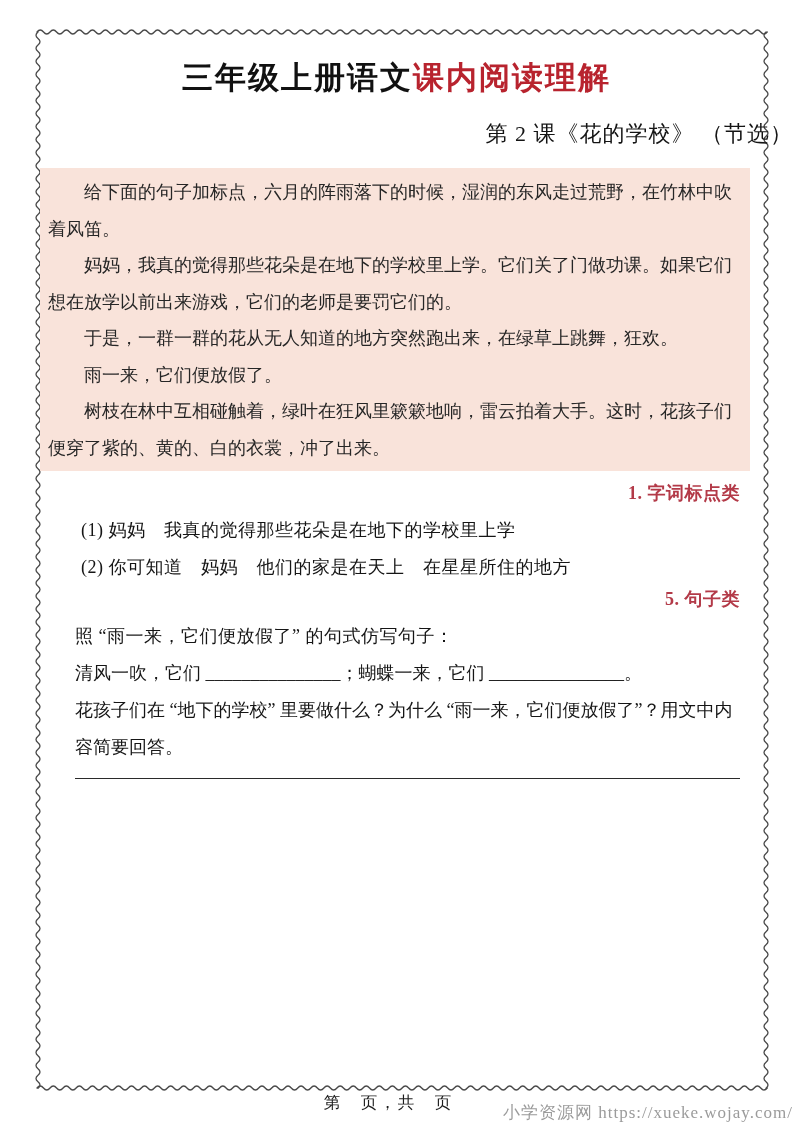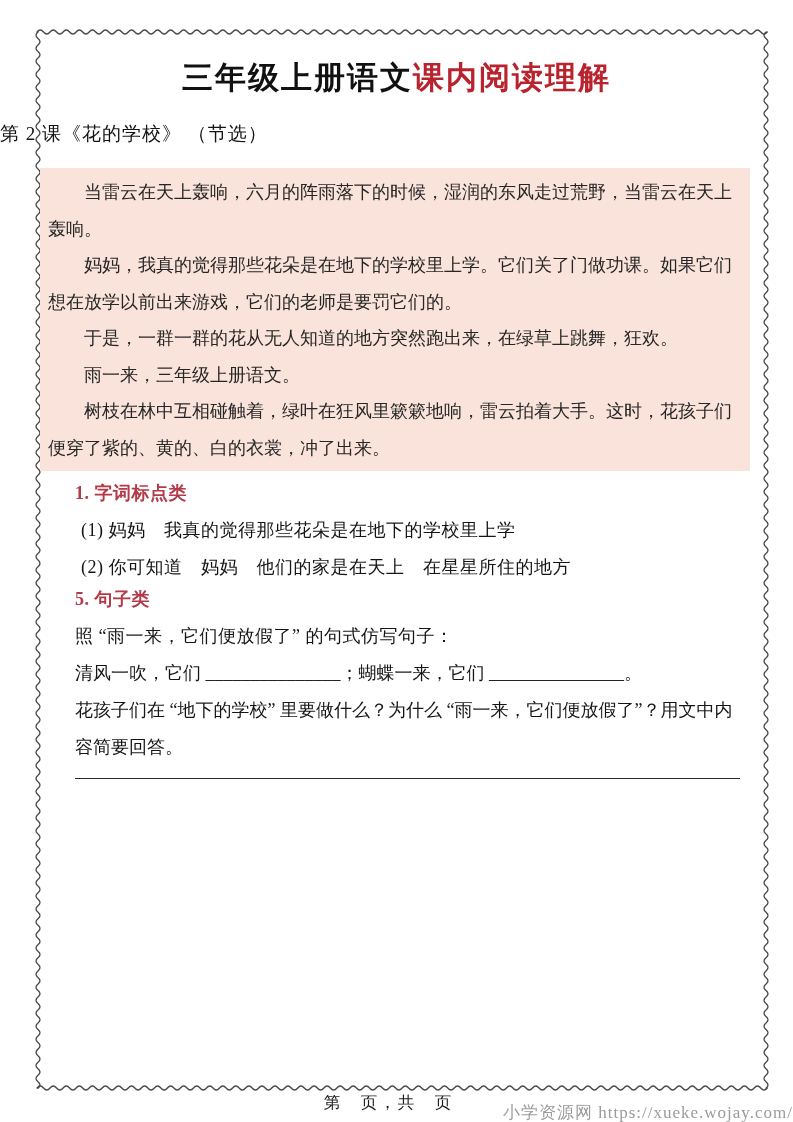--- a/index.html
+++ b/index.html
@@ -26,42 +26,43 @@
   .title{
     margin:58px 0 0 0;
     text-align:center;
     font-size:31px;line-height:40px;
     font-weight:bold;letter-spacing:2px;
     color:#111;
   }
   .title .red{color:var(--title-red);}
   .subtitle{
     margin-top:22px;
-    text-align:left;
-    font-size:19px;line-height:28px;
+    text-align:right;
+    font-size:22px;line-height:28px;
     letter-spacing:1px;color:#141414;
   }
   .passage{
     margin:20px 43px 0 40px;
     background:var(--passage-bg);
     padding:6px 8px 5px 8px;
     font-size:18px;line-height:36.5px;
     color:#262626;
   }
   .passage p{margin:0;text-indent:2em;}
   .qa{
     margin:4px 53px 0 75px;
     font-size:18px;line-height:37px;
     color:#151515;
   }
   .qa p{margin:0;}
   .q-heading{
     color:var(--heading-red);
     font-weight:bold;
     letter-spacing:0.5px;
+    text-align:right;
   }
   .q-heading + p, .q-item{letter-spacing:0.5px;}
   .q-heading:not(:first-child){margin-top:-5px;}
   .q-item{padding-left:6px;}
   .answer-line{
     margin-top:12px;
     border-top:1.6px solid #2a2a2a;
     height:0;width:100%;
   }
   .footer-site{
@@ -91,24 +92,24 @@
     <path id="wave-right" d="M 766 32 q -4 3.26 0 6.52 q 4 3.26 0 6.52 q -4 3.26 0 6.52 q 4 3.26 0 6.52 q -4 3.26 0 6.52 q 4 3.26 0 6.52 q -4 3.26 0 6.52 q 4 3.26 0 6.52 q -4 3.26 0 6.52 q 4 3.26 0 6.52 q -4 3.26 0 6.52 q 4 3.26 0 6.52 q -4 3.26 0 6.52 q 4 3.26 0 6.52 q -4 3.26 0 6.52 q 4 3.26 0 6.52 q -4 3.26 0 6.52 q 4 3.26 0 6.52 q -4 3.26 0 6.52 q 4 3.26 0 6.52 q -4 3.26 0 6.52 q 4 3.26 0 6.52 q -4 3.26 0 6.52 q 4 3.26 0 6.52 q -4 3.26 0 6.52 q 4 3.26 0 6.52 q -4 3.26 0 6.52 q 4 3.26 0 6.52 q -4 3.26 0 6.52 q 4 3.26 0 6.52 q -4 3.26 0 6.52 q 4 3.26 0 6.52 q -4 3.26 0 6.52 q 4 3.26 0 6.52 q -4 3.26 0 6.52 q 4 3.26 0 6.52 q -4 3.26 0 6.52 q 4 3.26 0 6.52 q -4 3.26 0 6.52 q 4 3.26 0 6.52 q -4 3.26 0 6.52 q 4 3.26 0 6.52 q -4 3.26 0 6.52 q 4 3.26 0 6.52 q -4 3.26 0 6.52 q 4 3.26 0 6.52 q -4 3.26 0 6.52 q 4 3.26 0 6.52 q -4 3.26 0 6.52 q 4 3.26 0 6.52 q -4 3.26 0 6.52 q 4 3.26 0 6.52 q -4 3.26 0 6.52 q 4 3.26 0 6.52 q -4 3.26 0 6.52 q 4 3.26 0 6.52 q -4 3.26 0 6.52 q 4 3.26 0 6.52 q -4 3.26 0 6.52 q 4 3.26 0 6.52 q -4 3.26 0 6.52 q 4 3.26 0 6.52 q -4 3.26 0 6.52 q 4 3.26 0 6.52 q -4 3.26 0 6.52 q 4 3.26 0 6.52 q -4 3.26 0 6.52 q 4 3.26 0 6.52 q -4 3.26 0 6.52 q 4 3.26 0 6.52 q -4 3.26 0 6.52 q 4 3.26 0 6.52 q -4 3.26 0 6.52 q 4 3.26 0 6.52 q -4 3.26 0 6.52 q 4 3.26 0 6.52 q -4 3.26 0 6.52 q 4 3.26 0 6.52 q -4 3.26 0 6.52 q 4 3.26 0 6.52 q -4 3.26 0 6.52 q 4 3.26 0 6.52 q -4 3.26 0 6.52 q 4 3.26 0 6.52 q -4 3.26 0 6.52 q 4 3.26 0 6.52 q -4 3.26 0 6.52 q 4 3.26 0 6.52 q -4 3.26 0 6.52 q 4 3.26 0 6.52 q -4 3.26 0 6.52 q 4 3.26 0 6.52 q -4 3.26 0 6.52 q 4 3.26 0 6.52 q -4 3.26 0 6.52 q 4 3.26 0 6.52 q -4 3.26 0 6.52 q 4 3.26 0 6.52 q -4 3.26 0 6.52 q 4 3.26 0 6.52 q -4 3.26 0 6.52 q 4 3.26 0 6.52 q -4 3.26 0 6.52 q 4 3.26 0 6.52 q -4 3.26 0 6.52 q 4 3.26 0 6.52 q -4 3.26 0 6.52 q 4 3.26 0 6.52 q -4 3.26 0 6.52 q 4 3.26 0 6.52 q -4 3.26 0 6.52 q 4 3.26 0 6.52 q -4 3.26 0 6.52 q 4 3.26 0 6.52 q -4 3.26 0 6.52 q 4 3.26 0 6.52 q -4 3.26 0 6.52 q 4 3.26 0 6.52 q -4 3.26 0 6.52 q 4 3.26 0 6.52 q -4 3.26 0 6.52 q 4 3.26 0 6.52 q -4 3.26 0 6.52 q 4 3.26 0 6.52 q -4 3.26 0 6.52 q 4 3.26 0 6.52 q -4 3.26 0 6.52 q 4 3.26 0 6.52 q -4 3.26 0 6.52 q 4 3.26 0 6.52 q -4 3.26 0 6.52 q 4 3.26 0 6.52 q -4 3.26 0 6.52 q 4 3.26 0 6.52 q -4 3.26 0 6.52 q 4 3.26 0 6.52 q -4 3.26 0 6.52 q 4 3.26 0 6.52 q -4 3.26 0 6.52 q 4 3.26 0 6.52 q -4 3.26 0 6.52 q 4 3.26 0 6.52 q -4 3.26 0 6.52 q 4 3.26 0 6.52 q -4 3.26 0 6.52 q 4 3.26 0 6.52 q -4 3.26 0 6.52 q 4 3.26 0 6.52 q -4 3.26 0 6.52 q 4 3.26 0 6.52 q -4 3.26 0 6.52 q 4 3.26 0 6.52 q -4 3.26 0 6.52 q 4 3.26 0 6.52 q -4 3.26 0 6.52 q 4 3.26 0 6.52 q -4 3.26 0 6.52 q 4 3.26 0 6.52 q -4 3.26 0 6.52 q 4 3.26 0 6.52 q -4 3.26 0 6.52 q 4 3.26 0 6.52"></path>
   </svg>
 
   <div class="content">
 
     <h1 class="title"><span>三年级上册语文</span><span class="red">课内阅读理解</span></h1>
 
     <div class="subtitle">第 2 课《花的学校》 （节选）</div>
 
     <div class="passage">
-      <p>当雷云在天上轰响，六月的阵雨落下的时候，湿润的东风走过荒野，当雷云在天上轰响。</p>
+      <p>给下面的句子加标点，六月的阵雨落下的时候，湿润的东风走过荒野，在竹林中吹着风笛。</p>
       <p>妈妈，我真的觉得那些花朵是在地下的学校里上学。它们关了门做功课。如果它们想在放学以前出来游戏，它们的老师是要罚它们的。</p>
       <p>于是，一群一群的花从无人知道的地方突然跑出来，在绿草上跳舞，狂欢。</p>
-      <p>雨一来，三年级上册语文。</p>
+      <p>雨一来，它们便放假了。</p>
       <p>树枝在林中互相碰触着，绿叶在狂风里簌簌地响，雷云拍着大手。这时，花孩子们便穿了紫的、黄的、白的衣裳，冲了出来。</p>
     </div>
 
     <div class="qa">
 
       <div class="q-heading">1. 字词标点类</div>
       <p class="q-item">(1) 妈妈　我真的觉得那些花朵是在地下的学校里上学</p>
       <p class="q-item">(2) 你可知道　妈妈　他们的家是在天上　在星星所住的地方</p>
 
       <div class="q-heading">5. 句子类</div>

